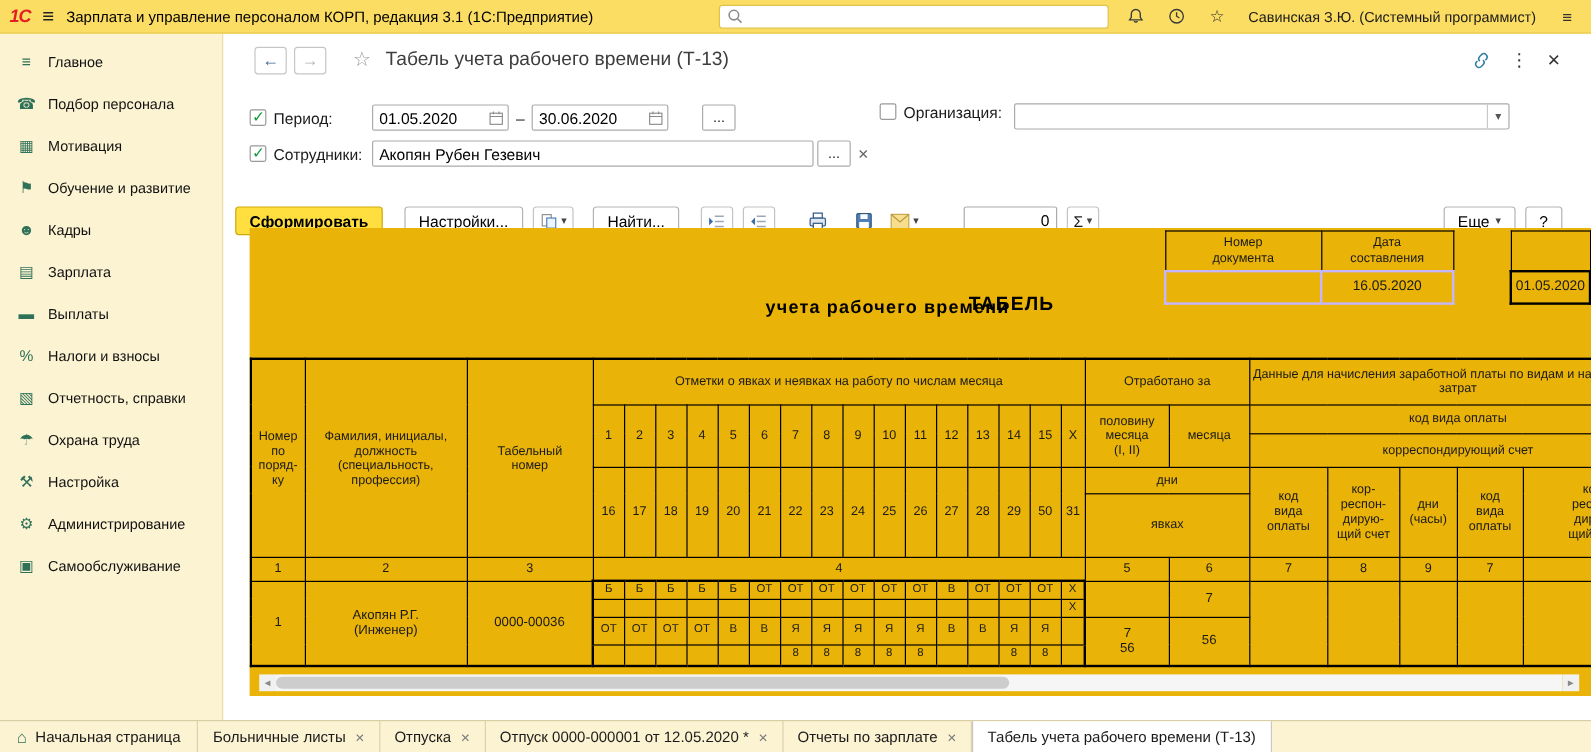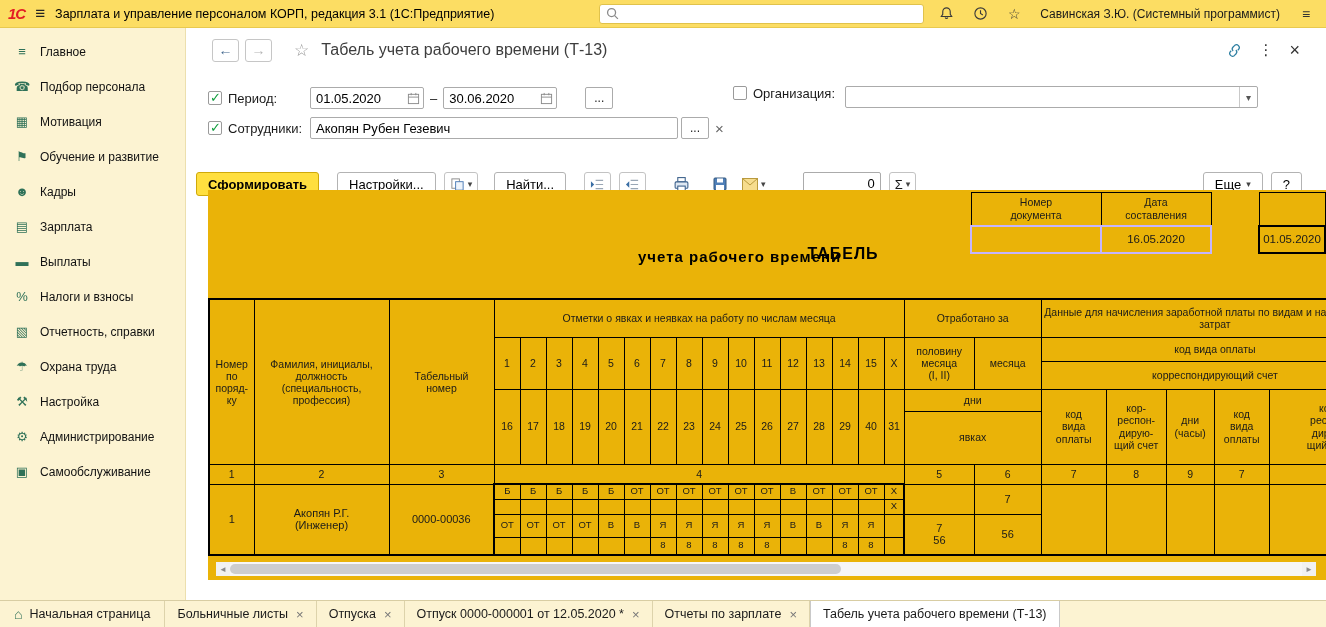--- a/index.html
+++ b/index.html
@@ -442,21 +442,21 @@
             <th class="dayh" rowspan="2">20</th>
             <th class="dayh" rowspan="2">21</th>
             <th class="dayh" rowspan="2">22</th>
             <th class="dayh" rowspan="2">23</th>
             <th class="dayh" rowspan="2">24</th>
             <th class="dayh" rowspan="2">25</th>
             <th class="dayh" rowspan="2">26</th>
             <th class="dayh" rowspan="2">27</th>
             <th class="dayh" rowspan="2">28</th>
             <th class="dayh" rowspan="2">29</th>
-            <th class="dayh" rowspan="2">40</th>
+            <th class="dayh" rowspan="2">50</th>
             <th class="dayh last" rowspan="2">31</th>
         <th colspan="2">дни</th>
         <th rowspan="2" class="pre">код
 вида
 оплаты</th>
         <th rowspan="2" class="pre">кор-
 респон-
 дирую-
 щий счет</th>
         <th rowspan="2" class="pre">дни

